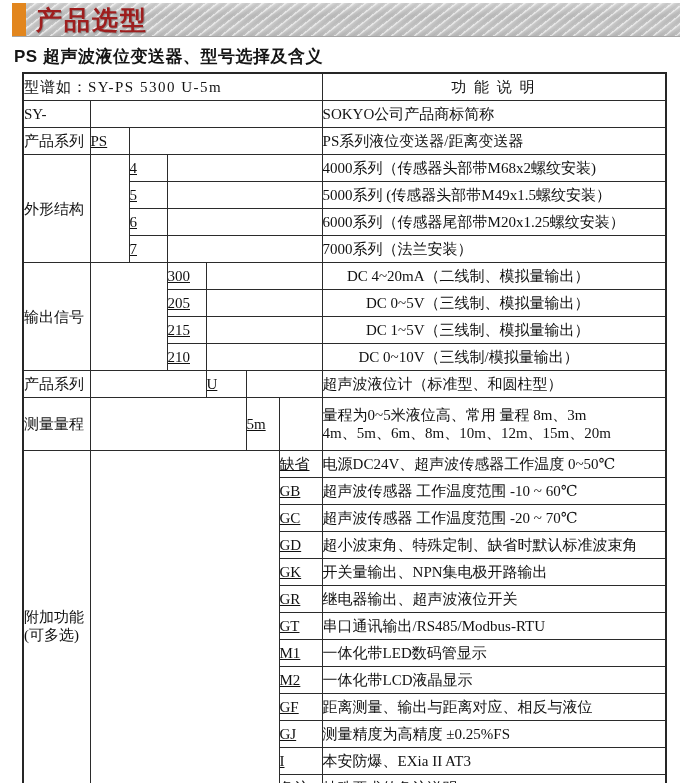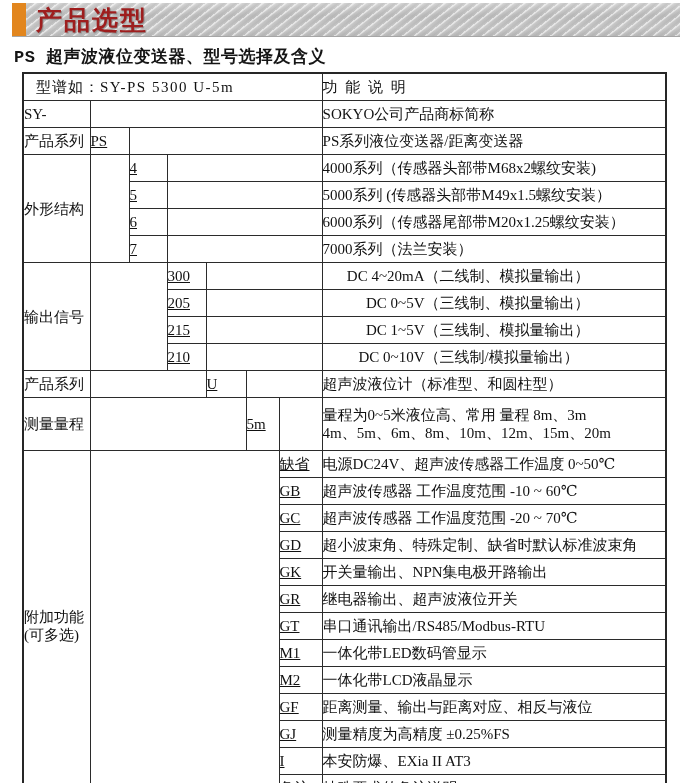--- a/index.html
+++ b/index.html
@@ -27,43 +27,43 @@
   .page-title{
     position:absolute;left:24px;top:0px;
     font-family:"Liberation Sans","DejaVu Sans",sans-serif;
     font-weight:bold;font-size:26px;letter-spacing:2px;color:#9E1E1E;
     text-shadow:1px 1px 1px rgba(80,80,80,0.45);
     white-space:nowrap;
   }
   
   .subtitle{
     position:absolute;left:14px;top:45px;
-    font-family:Liberation Mono, monospace;
+    font-family:Liberation Sans, sans-serif;
     font-weight:bold;font-size:17px;color:#151515;letter-spacing:0.5px;
     white-space:nowrap;
   }
   
   table.sel{
     position:absolute;left:22px;top:72px;width:643px;
     border-collapse:collapse;table-layout:fixed;
     border:2px solid #262626;
   }
   table.sel td{
     border:1px solid #2b2b2b;
     font-size:15px;color:#111;
     padding:0;height:26px;line-height:1.2;
     vertical-align:middle;
     overflow:hidden;white-space:nowrap;
   }
   td.lab{text-align:left;padding-left:5px;margin-top:40px;}
   td.code{text-align:left;text-decoration:underline;}
   td.desc{text-align:left;padding-left:8px;}
   td.model-cell{text-align:left;padding-left:8px;}
-  td.fn-head{letter-spacing:2px;}
-  .model-label{letter-spacing:1px;margin-left:12px;}
+  td.fn-head{text-align:center;letter-spacing:2px;}
+  .model-label{letter-spacing:1px;}
   .model-value{margin-left:0;letter-spacing:1.5px;}
   td.group-top{vertical-align:top;padding-top:4px;}
   td.options-label{vertical-align:top;padding-top:88px;line-height:1.85;}
   tr.tall td{height:52px;}
   td.desc-2line{white-space:normal;line-height:25px;}
   .val{display:inline-block;min-width:102px;text-align:right;}
 </style>
 </head>
 <body>
 

